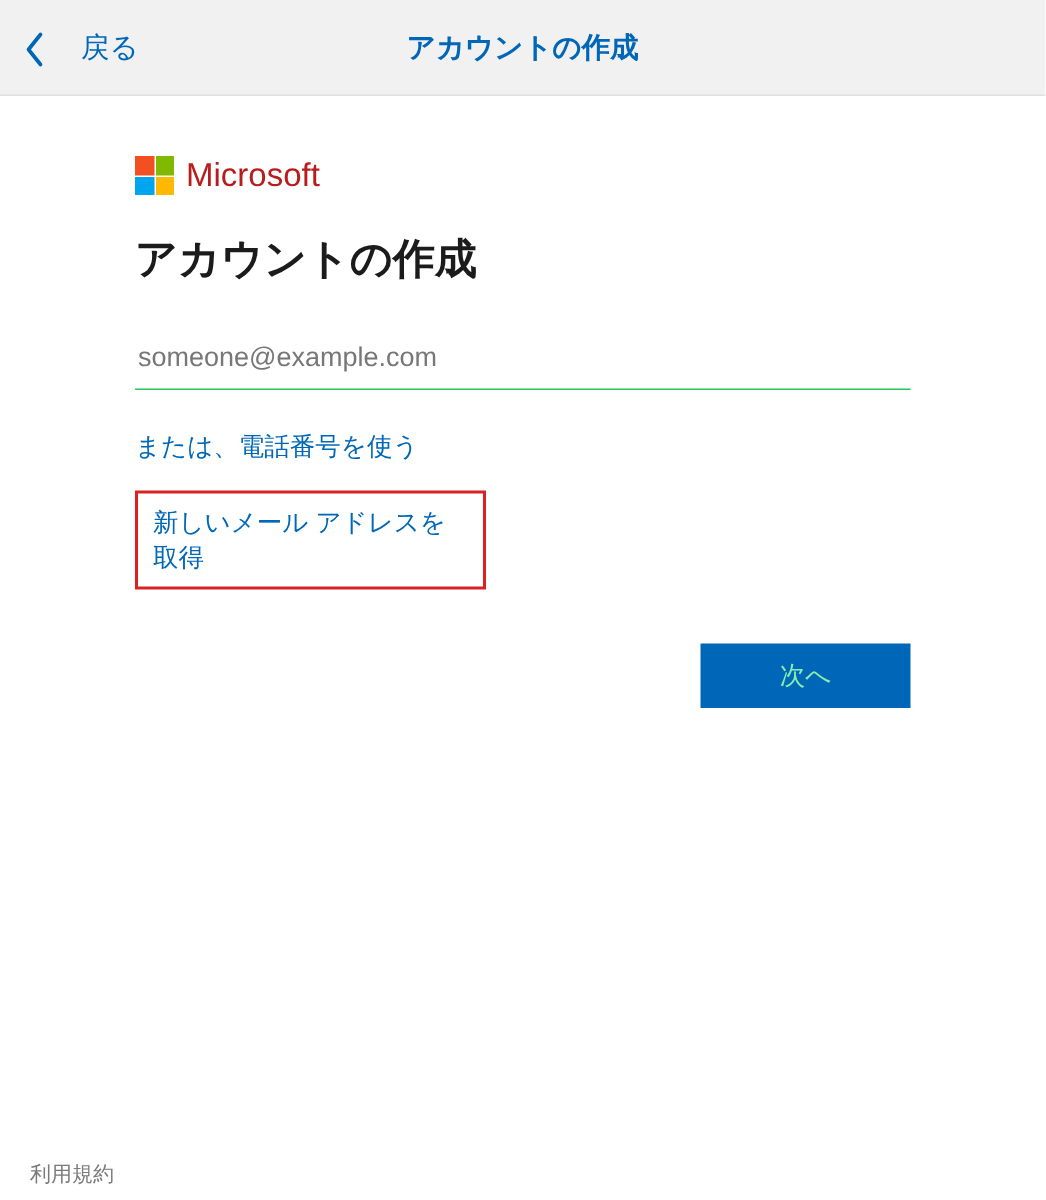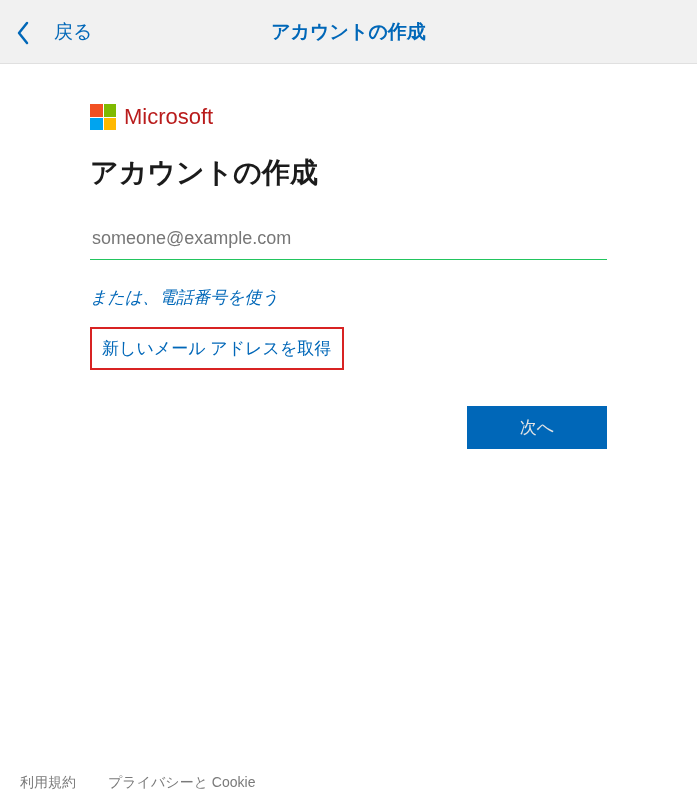--- a/index.html
+++ b/index.html
@@ -86,46 +86,45 @@
       padding: 6px 2px 10px 2px;
       color: #333;
       outline: none;
       background: transparent;
     }
     .email-input::placeholder {
       color: #777777;
     }
     .link-row {
       margin-top: 26px;
-      font-style: italic;
     }
     .text-link {
       font-size: 17px;
       color: #0067b8;
       cursor: pointer;
       display: inline-block;
     }
     .highlighted-link-wrapper {
       margin-top: 18px;
       border: 2px solid #d82323;
       padding: 8px 10px;
       display: inline-block;
-      width: 254px;
+      width: 234px;
     }
     .highlighted-link-wrapper .text-link {
       font-size: 17px;
     }
     .button-row {
       display: flex;
       justify-content: flex-end;
       margin-top: 36px;
     }
     .primary-button {
       background: #0067b8;
-      color: #e5e5e5;
+      color: #86efac;
       border: none;
       font-size: 17px;
       padding: 10px 0;
       width: 140px;
       cursor: pointer;
       text-align: center;
     }
     .footer {
       position: absolute;
       bottom: 8px;
@@ -175,14 +174,13 @@
     <span class="text-link">新しいメール アドレスを取得</span>
   </div>
 
   <div class="button-row">
     <button class="primary-button">次へ</button>
   </div>
 </div>
 
 <div class="footer">
   <span class="footer-link">利用規約</span>
-  <span class="footer-link">プライバシーと Cookie</span>
 </div>
 
 </body></html>

